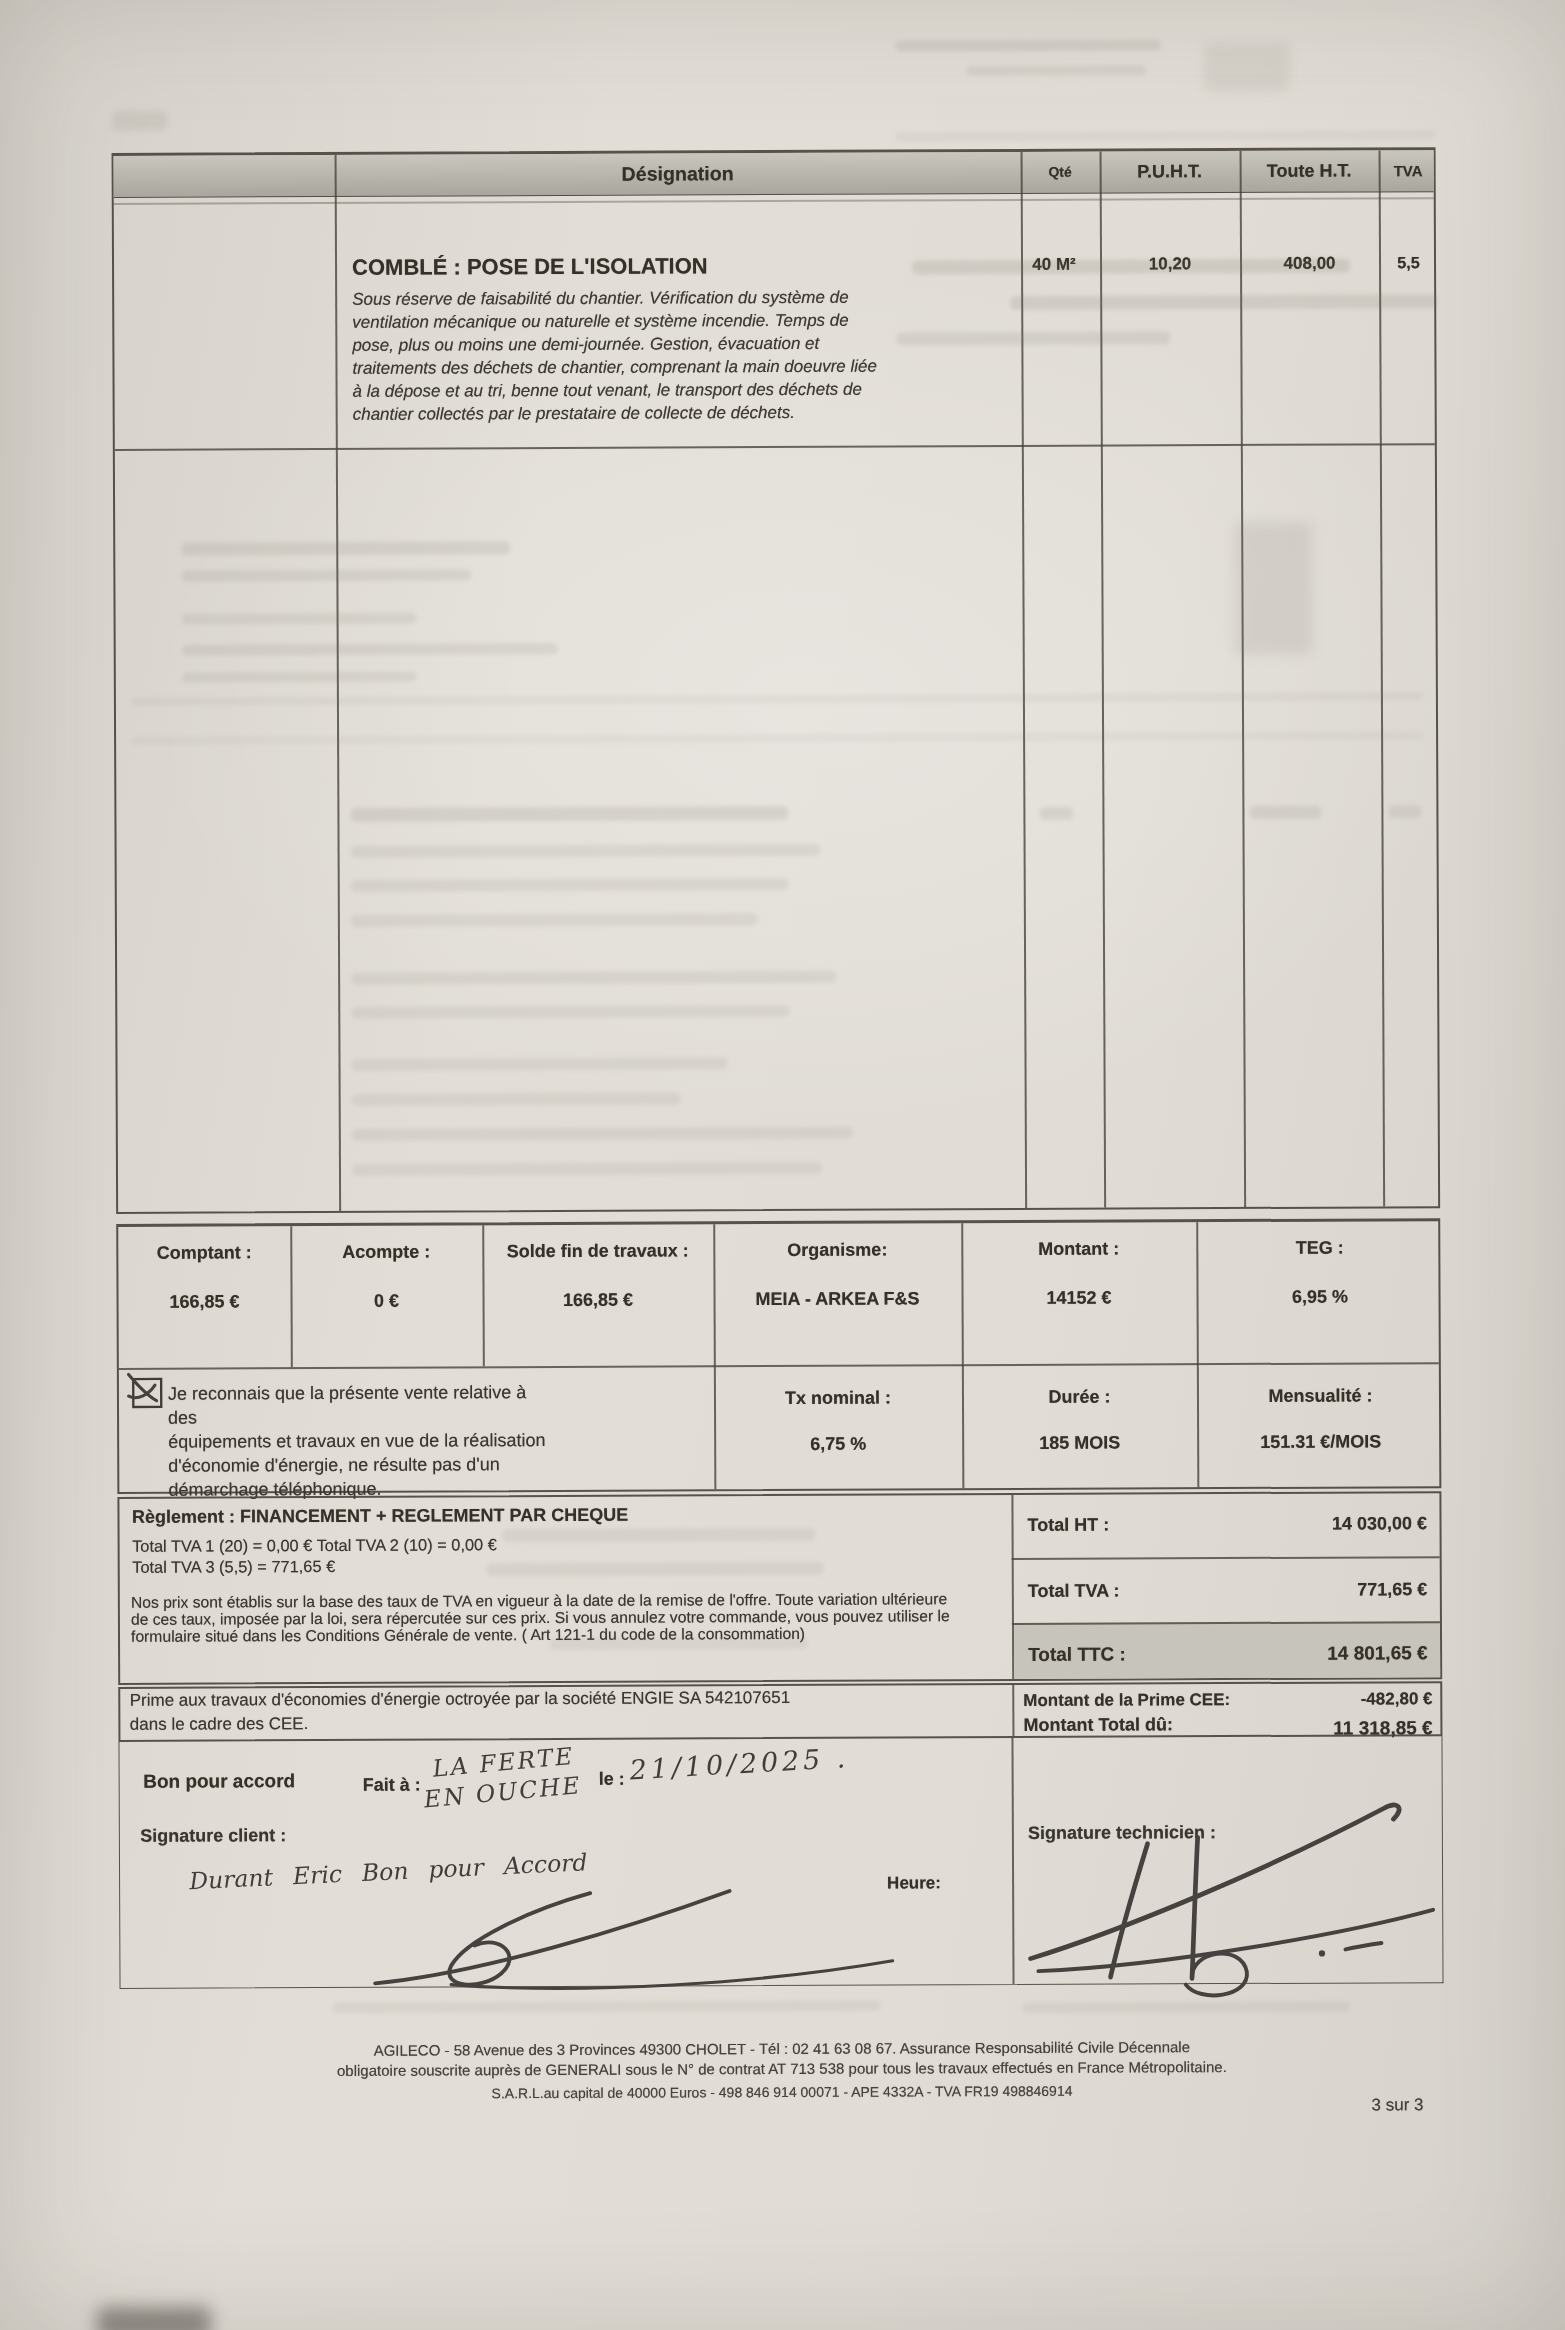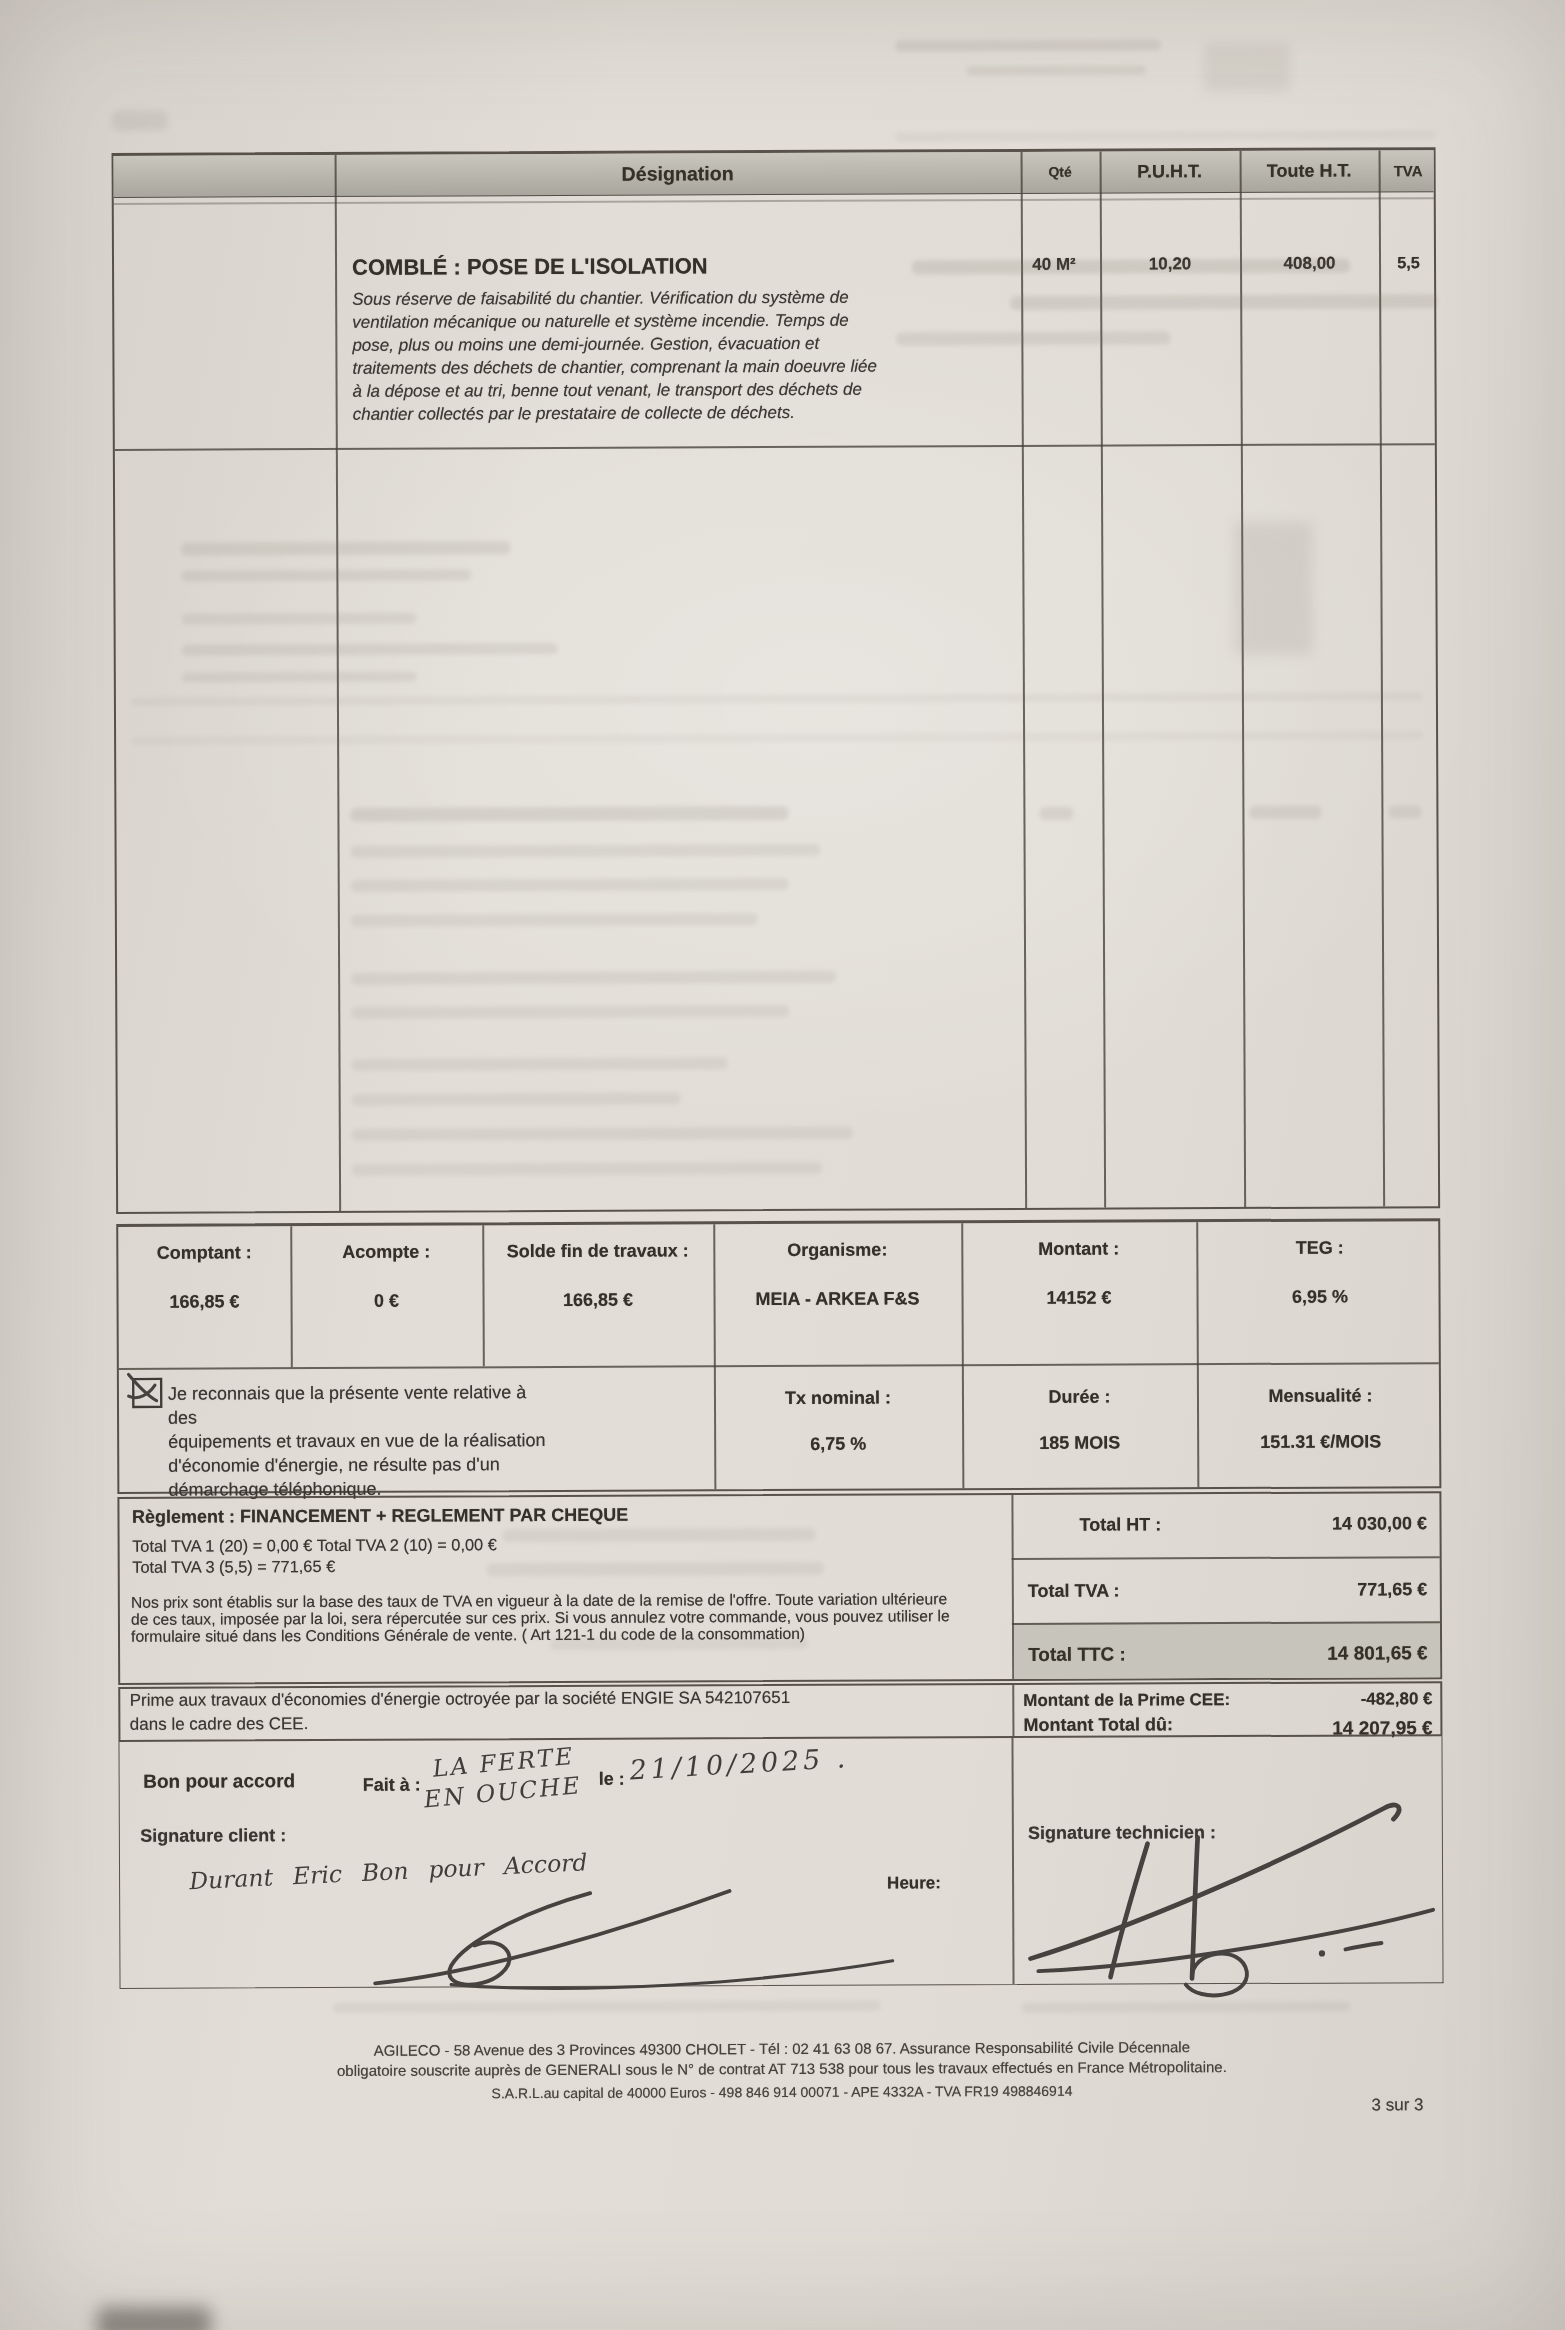--- a/index.html
+++ b/index.html
@@ -116,36 +116,36 @@
 
     <div class="abs t b" style="left:12.5px;top:7.8px;font-size:18px;">Règlement : FINANCEMENT + REGLEMENT PAR CHEQUE</div>
     <div class="abs t" style="left:12.5px;top:38px;font-size:16.4px;">Total TVA 1 (20) = 0,00 €  Total TVA 2 (10) = 0,00 €</div>
     <div class="abs t" style="left:12.5px;top:59px;font-size:16.4px;">Total TVA 3 (5,5) = 771,65 €</div>
     <div class="abs" style="left:11px;top:95px;width:869px;font-size:15.7px;line-height:17px;">
       <div class="t">Nos prix sont établis sur la base des taux de TVA en vigueur à la date de la remise de l'offre. Toute variation ultérieure</div>
       <div class="t">de ces taux, imposée par la loi, sera répercutée sur ces prix. Si vous annulez votre commande, vous pouvez utiliser le</div>
       <div class="t">formulaire situé dans les Conditions Générale de vente. ( Art 121-1 du code de la consommation)</div>
     </div>
 
-    <div class="abs t b" style="left:960px;top:20.4px;font-size:18px;">Total HT :</div>
+    <div class="abs t b" style="left:908px;top:20.4px;font-size:18px;">Total HT :</div>
     <div class="abs t b" style="right:12.5px;top:20.4px;font-size:18px;">14 030,00 €</div>
     <div class="abs t b" style="left:908px;top:86px;font-size:18px;">Total TVA :</div>
     <div class="abs t b" style="right:12.5px;top:86px;font-size:18px;">771,65 €</div>
     <div class="abs t b" style="left:908px;top:149px;font-size:19px;">Total TTC :</div>
     <div class="abs t b" style="right:12.5px;top:149px;font-size:19px;">14 801,65 €</div>
   </div>
 
   <div class="box" style="left:116px;top:1684px;width:1324px;height:55px;">
     <div class="vl" style="left:892px;top:0;bottom:0;"></div>
     <div class="abs t" style="left:9.4px;top:2.3px;font-size:17px;">Prime aux travaux d'économies d'énergie octroyée par la société ENGIE SA 542107651</div>
     <div class="abs t" style="left:9.4px;top:26px;font-size:17px;">dans le cadre des CEE.</div>
     <div class="abs t b" style="left:903px;top:5.5px;font-size:17px;">Montant de la Prime CEE:</div>
     <div class="abs t b" style="right:7.8px;top:5.5px;font-size:17px;">-482,80 €</div>
     <div class="abs t b" style="left:903px;top:30px;font-size:18px;">Montant Total dû:</div>
-    <div class="abs t b" style="right:7.8px;top:34px;font-size:19px;">14 207,95 €</div>
+    <div class="abs t b" style="right:7.8px;top:34px;font-size:19px;">11 318,85 €</div>
   </div>
 
   <div class="box" style="left:116px;top:1739px;width:1324px;height:247px;border-top:none;border-width:1.6px;">
     <div class="vl" style="left:892px;top:0;bottom:0;"></div>
 
     <div class="abs t b" style="left:23.5px;top:29px;font-size:19px;">Bon pour accord</div>
     <div class="abs t b" style="left:243px;top:34px;font-size:18px;">Fait à :</div>
     <div class="abs hw" style="left:313px;top:7.8px;font-size:23.5px;letter-spacing:2.3px;transform:rotate(-5deg);">LA FERTE</div>
     <div class="abs hw" style="left:304px;top:38px;font-size:23.5px;letter-spacing:2.3px;transform:rotate(-5deg);">EN OUCHE</div>
     <div class="abs t b" style="left:479px;top:29px;font-size:18px;text-align:right;">le :</div>

